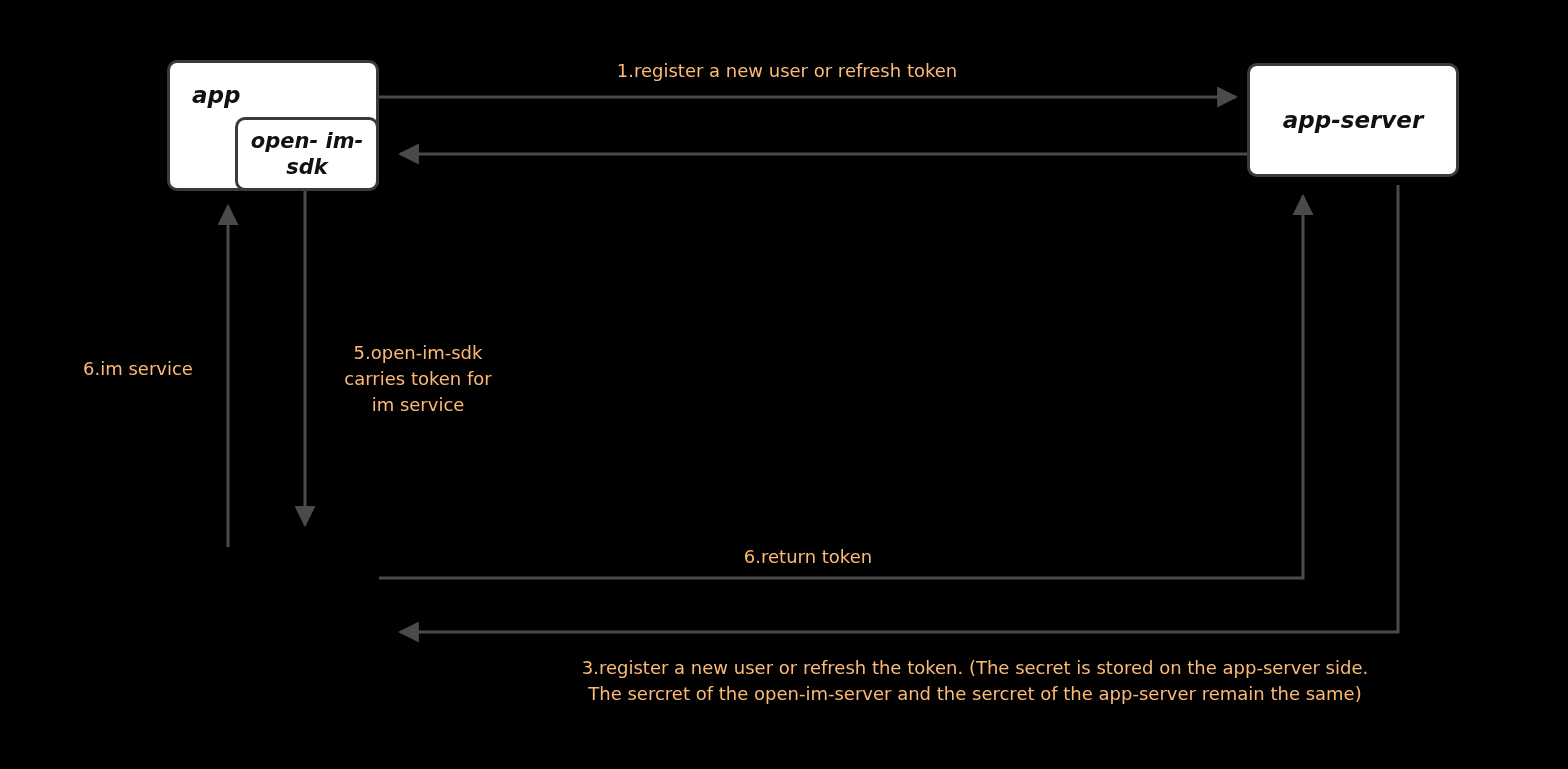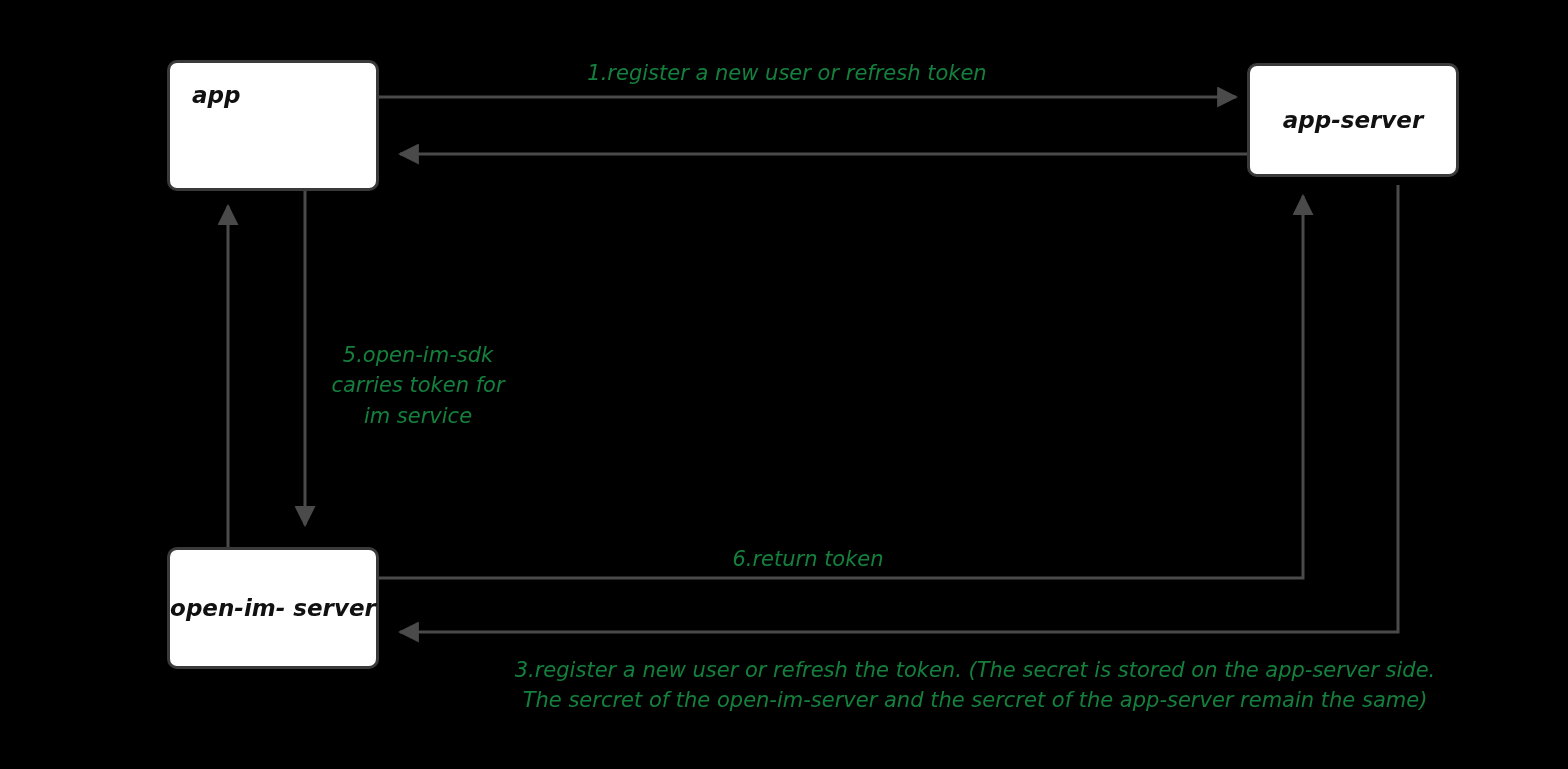--- a/index.html
+++ b/index.html
@@ -57,23 +57,22 @@
   }
   #node-openim-server {
     left: 167px;
     top: 547px;
     width: 212px;
     height: 122px;
     font-size: 23px;
   }
   .edge-label {
     position: absolute;
-    color: #15803d;
-    font-style: italic;
-    font-size: 21px;
+    color: #fdba74;
+    font-size: 18px;
     line-height: 1.45;
     text-align: center;
     white-space: pre-line;
   }
   #label-1 { left: 552px; top: 58px; width: 470px; }
   #label-4 { left: 646px; top: 170px; width: 290px; }
   #label-3 { left: 658px; top: 544px; width: 300px; }
   #label-2 {
     left: 430px;
     top: 655px;
@@ -124,31 +123,32 @@
 
     <g>
       <path d="M 1398 185 L 1398 632 L 400 632" stroke="#4a4a4a" stroke-width="3" fill="none" marker-end="url(#arrow)"></path>
     </g>
   </svg>
 
   <div class="node left-label" id="node-app">
     <span>app</span>
   </div>
 
+  <div class="node" id="node-sdk">
+    <span>open-
+im-sdk</span>
+  </div>
 
   <div class="node" id="node-app-server">
     <span>app-server</span>
   </div>
 
-  <div class="node" id="node-openim-server">
-    <span>open-im-
-server</span>
-  </div>
 
   <div class="edge-label" id="label-1">1.register a new user or refresh token</div>
   <div class="edge-label" id="label-3">6.return token</div>
   <div class="edge-label" id="label-2">3.register a new user or refresh the token. (The secret is stored on the app-server side.
 The sercret of the open-im-server and the sercret of the app-server remain the same)</div>
   <div class="edge-label" id="label-5">5.open-im-sdk
 carries token for
 im service</div>
+  <div class="edge-label" id="label-6">6.im service</div>
 
 </div>
 
 </body></html>

